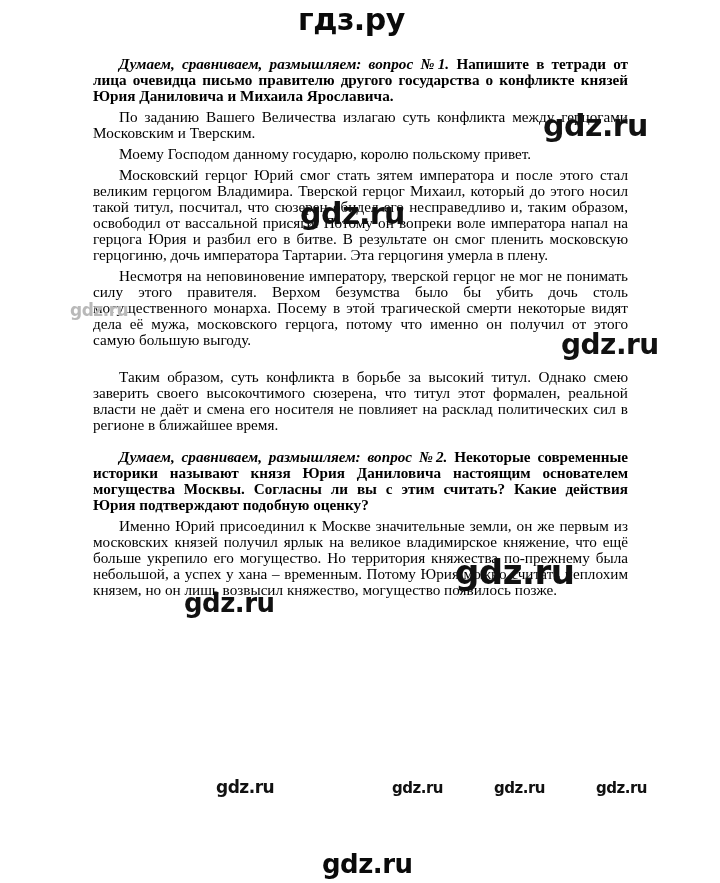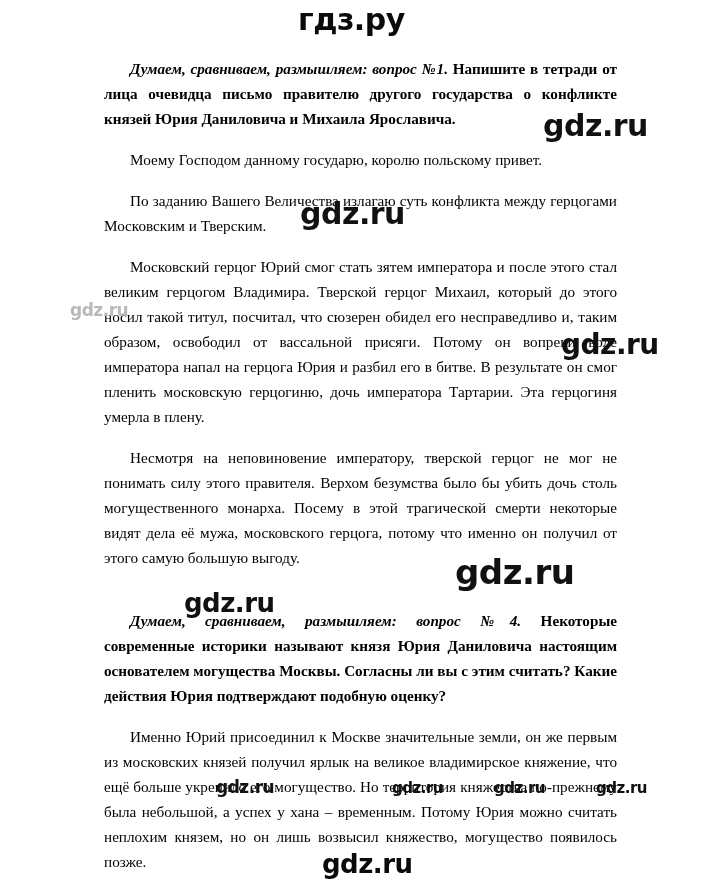--- a/index.html
+++ b/index.html
@@ -53,25 +53,25 @@
   .wm-gray   { color: #b9b9b9; }
 
   
   .content {
     position: absolute;
     left: 88px;
     top: 56px;
     width: 545px;
   }
   p {
-    margin: 16px;
+    margin: 5px;
     text-align: justify;
     text-indent: 26px;
     font-size: 15.2px;
-    line-height: 25px;
+    line-height: 16px;
     hyphens: none;
   }
   p.q {
     font-weight: bold;
     text-indent: 26px;
     margin-top: 0;
   }
   p.q .em {
     font-style: italic;
   }
@@ -84,29 +84,30 @@
 <body>
 
 <div class="page">
 
   <div class="logo logo-top">гдз.ру</div>
 
   <div class="content">
 
     <p class="q"><span class="em">Думаем, сравниваем, размышляем: вопрос №1.</span><span> Напишите в тетради от лица очевидца письмо правителю другого государства о конфликте князей Юрия Даниловича и Михаила Ярославича.</span></p>
 
+    <p class="body">По заданию Вашего Величества излагаю суть конфликта между герцогами Московским и Тверским.</p>
     <p class="body">Моему Господом данному государю, королю польскому привет.</p>
-    <p class="body">По заданию Вашего Величества излагаю суть конфликта между герцогами Московским и Тверским.</p>
     <p class="body">Московский герцог Юрий смог стать зятем императора и после этого стал великим герцогом Владимира. Тверской герцог Михаил, который до этого носил такой титул, посчитал, что сюзерен обидел его несправедливо и, таким образом, освободил от вассальной присяги. Потому он вопреки воле императора напал на герцога Юрия и разбил его в битве. В результате он смог пленить московскую герцогиню, дочь императора Тартарии. Эта герцогиня умерла в плену.</p>
     <p class="body">Несмотря на неповиновение императору, тверской герцог не мог не понимать силу этого правителя. Верхом безумства было бы убить дочь столь могущественного монарха. Посему в этой трагической смерти некоторые видят дела её мужа, московского герцога, потому что именно он получил от этого самую большую выгоду.</p>
     <div class="spacer-q"></div>
+    <p class="body">Таким образом, суть конфликта в борьбе за высокий титул. Однако смею заверить своего высокочтимого сюзерена, что титул этот формален, реальной власти не даёт и смена его носителя не повлияет на расклад политических сил в регионе в ближайшее время.</p>
 
     <div class="spacer-q"></div>
 
-    <p class="q"><span class="em">Думаем, сравниваем, размышляем: вопрос №4.</span><span> Некоторые современные историки называют князя Юрия Даниловича настоящим основателем могущества Москвы. Согласны ли вы с этим считать? Какие действия Юрия подтверждают подобную оценку?</span></p>
+    <p class="q"><span class="em">Думаем, сравниваем, размышляем: вопрос №2.</span><span> Некоторые современные историки называют князя Юрия Даниловича настоящим основателем могущества Москвы. Согласны ли вы с этим считать? Какие действия Юрия подтверждают подобную оценку?</span></p>
 
     <p class="body">Именно Юрий присоединил к Москве значительные земли, он же первым из московских князей получил ярлык на великое владимирское княжение, что ещё больше укрепило его могущество. Но территория княжества по-прежнему была небольшой, а успех у хана – временным. Потому Юрия можно считать неплохим князем, но он лишь возвысил княжество, могущество появилось позже.</p>
 
   </div>
 
   <div id="watermark-layer">
       <div class="wm wm-dark" style="left: 543px; top: 108px; font-size: 30px;">gdz.ru</div>
       <div class="wm wm-dark" style="left: 300px; top: 196px; font-size: 30px;">gdz.ru</div>
       <div class="wm wm-gray" style="left: 70px; top: 300px; font-size: 17px;">gdz.ru</div>
       <div class="wm wm-dark" style="left: 561px; top: 328px; font-size: 28px;">gdz.ru</div>

